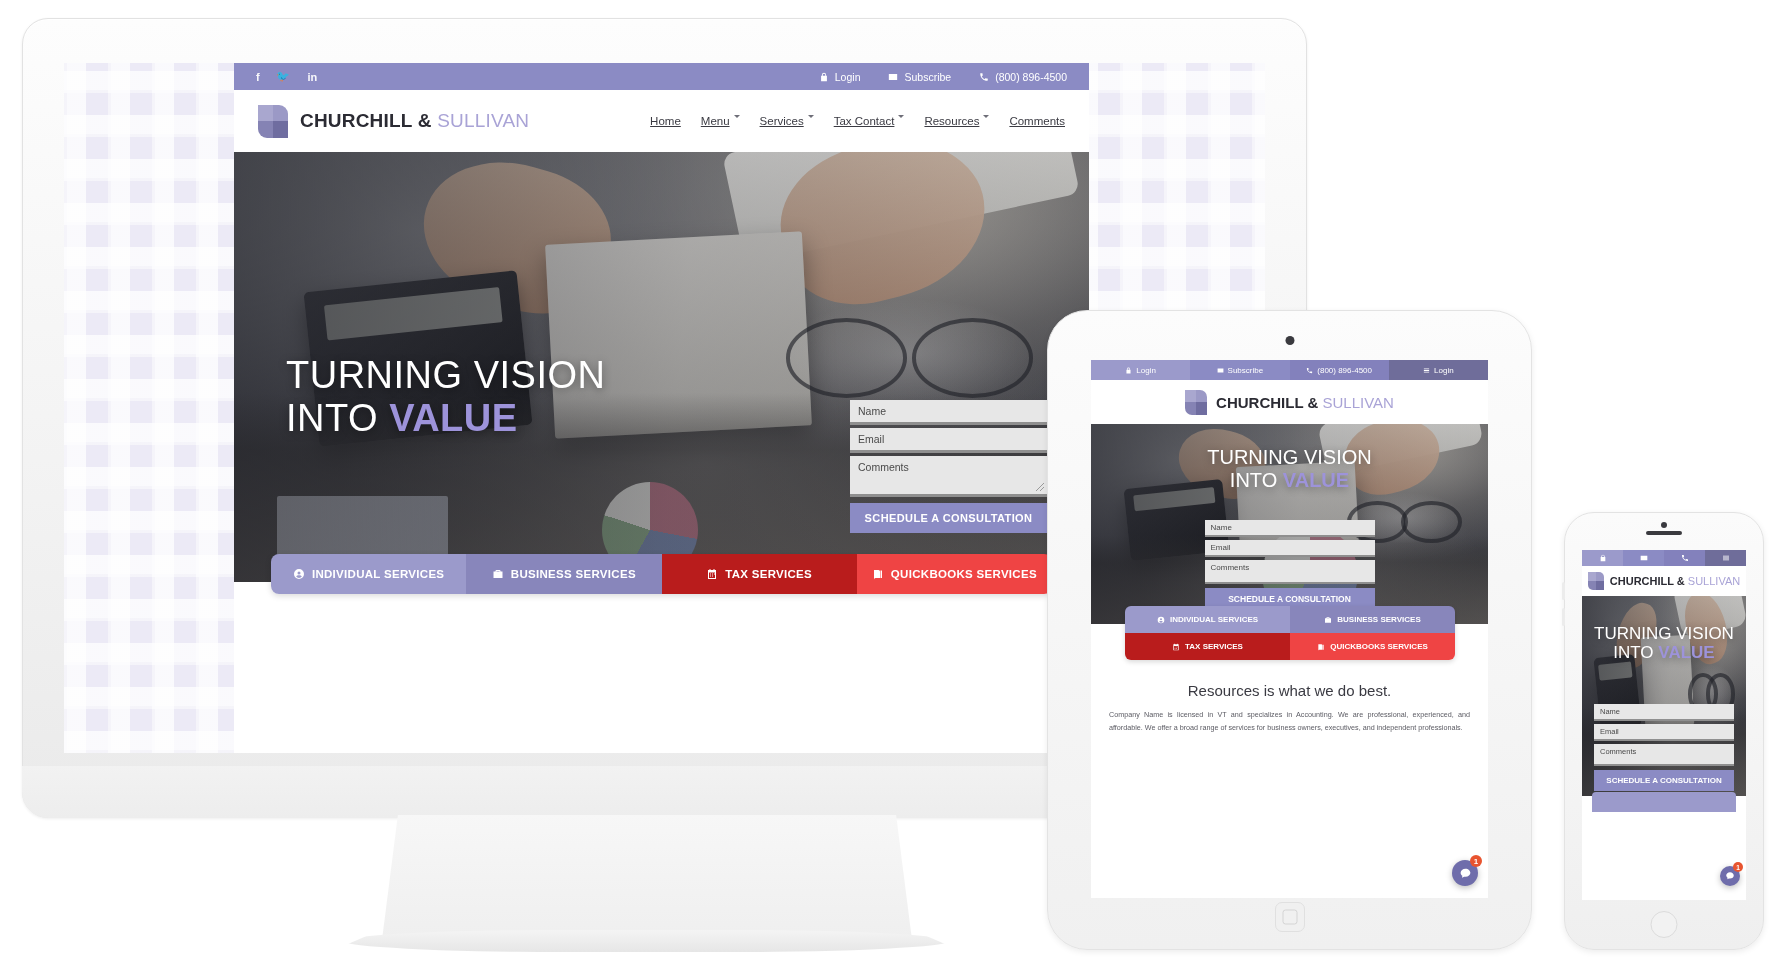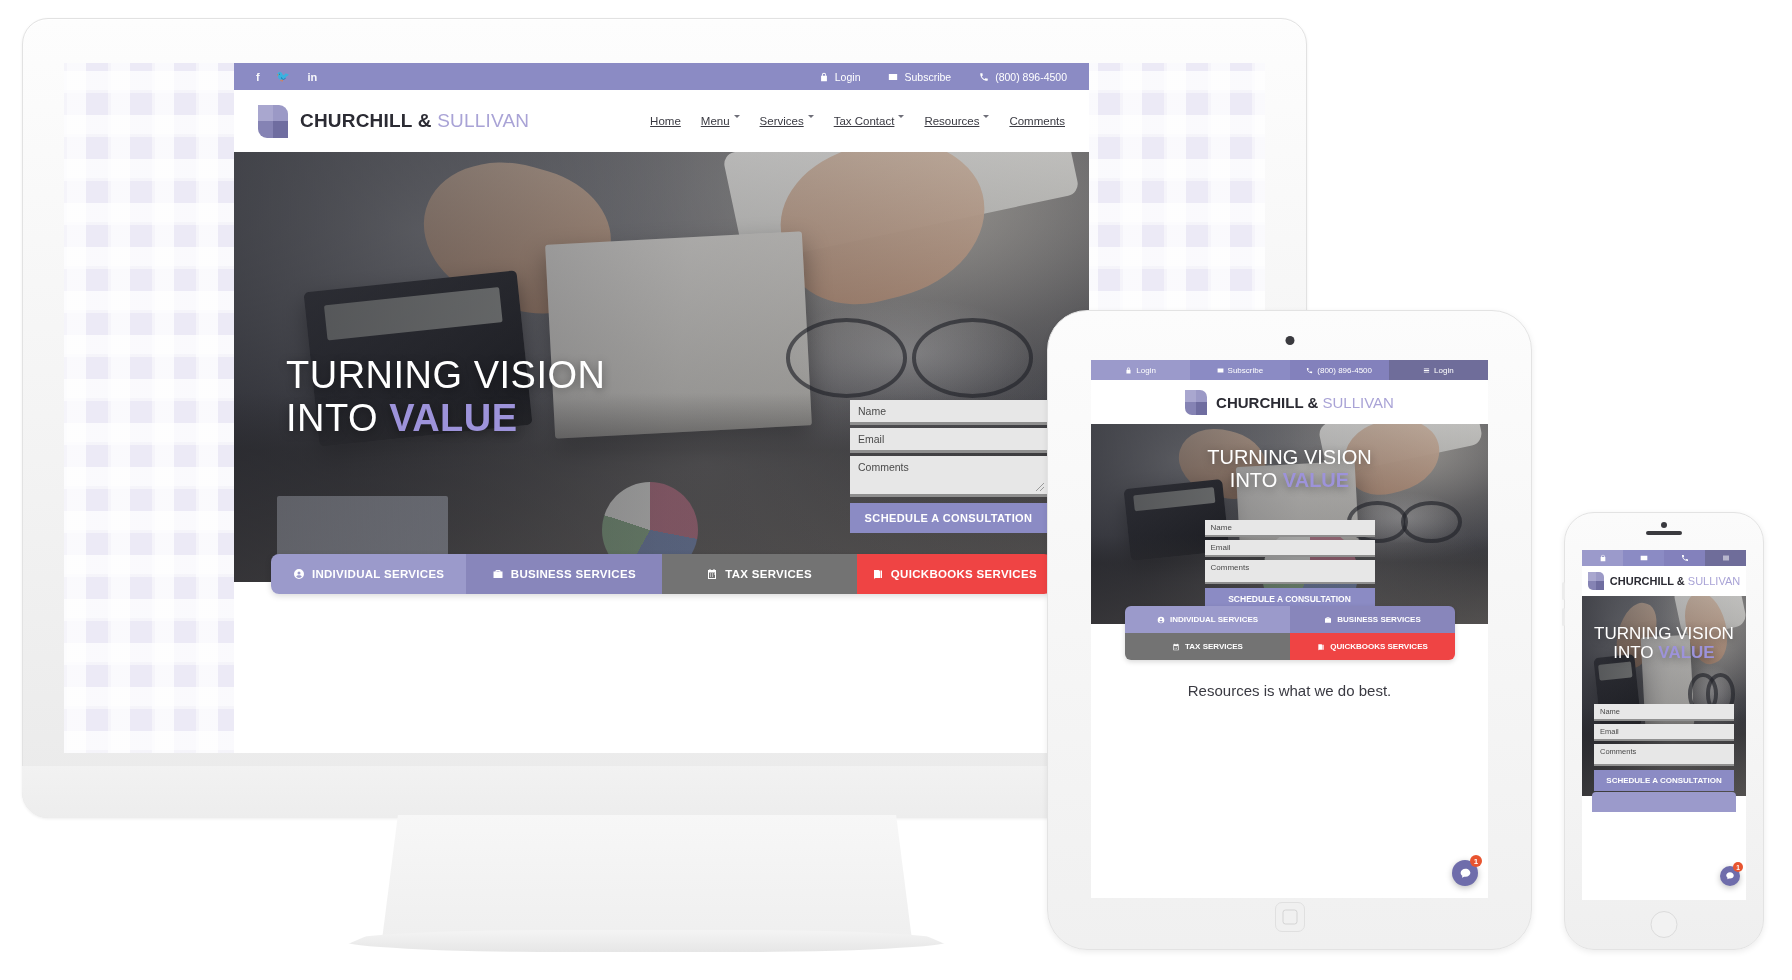--- a/index.html
+++ b/index.html
@@ -188,21 +188,21 @@
     display:flex; border-radius:8px; overflow:hidden;
     box-shadow:0 2px 6px rgba(0,0,0,.15);
   }
   .svc{
     flex:1; display:flex; align-items:center; justify-content:center; gap:7px;
     color:#fff; font-size:11.5px; font-weight:bold; letter-spacing:.3px; cursor:pointer;
     white-space:nowrap;
   }
   .svc svg{ width:12px; height:12px; fill:#fff; }
   .s1{ background:#9b9acb; } .s2{ background:#8886bb; }
-  .s3{ background:#737373; } .s4{ background:#ef4444; }
+  .s3{ background:#b91c1c; } .s4{ background:#ef4444; }
   .after-hero{ height:75px; background:#fff; }
 
   
   .tablet{ position:absolute; left:1047px; top:310px; width:485px; height:640px; }
   .tablet-body{
     position:absolute; inset:0; border-radius:40px;
     background:linear-gradient(180deg,#fcfcfc,#f0f0f0);
     border:1px solid #e3e3e3; box-shadow:0 2px 6px rgba(0,0,0,.08);
   }
   .tablet-cam{ position:absolute; left:50%; top:26px; transform:translateX(-50%); width:9px;height:9px;border-radius:50%; background:#3a3a3f; }
@@ -527,20 +527,21 @@
             <svg viewBox="0 0 24 24">
                 <path d="M4 4h9a3 3 0 0 1 3 3v13H7a3 3 0 0 0-3 3V4zm13 1h3v15h-3V5z"></path>
               </svg>
             <span>QUICKBOOKS SERVICES</span>
           </div>
         </div>
       </div>
 
       <div class="t-content">
         <div class="t-h2">Resources is what we do best.</div>
+        <div class="t-p">Company Name is licensed in VT and specializes in Accounting. We are professional, experienced, and affordable. We offer a broad range of services for business owners, executives, and independent professionals.</div>
       </div>
 
       <div class="chat t-chat">
         <svg viewBox="0 0 24 24">
             <path d="M12 3C6.9 3 3 6.3 3 10.4c0 2.3 1.2 4.3 3.2 5.7L5.5 20l4-2.1c.8.2 1.6.3 2.5.3 5.1 0 9-3.3 9-7.4S17.1 3 12 3z"></path>
           </svg>
         <div class="chat-badge">1</div>
       </div>
     </div>
 

